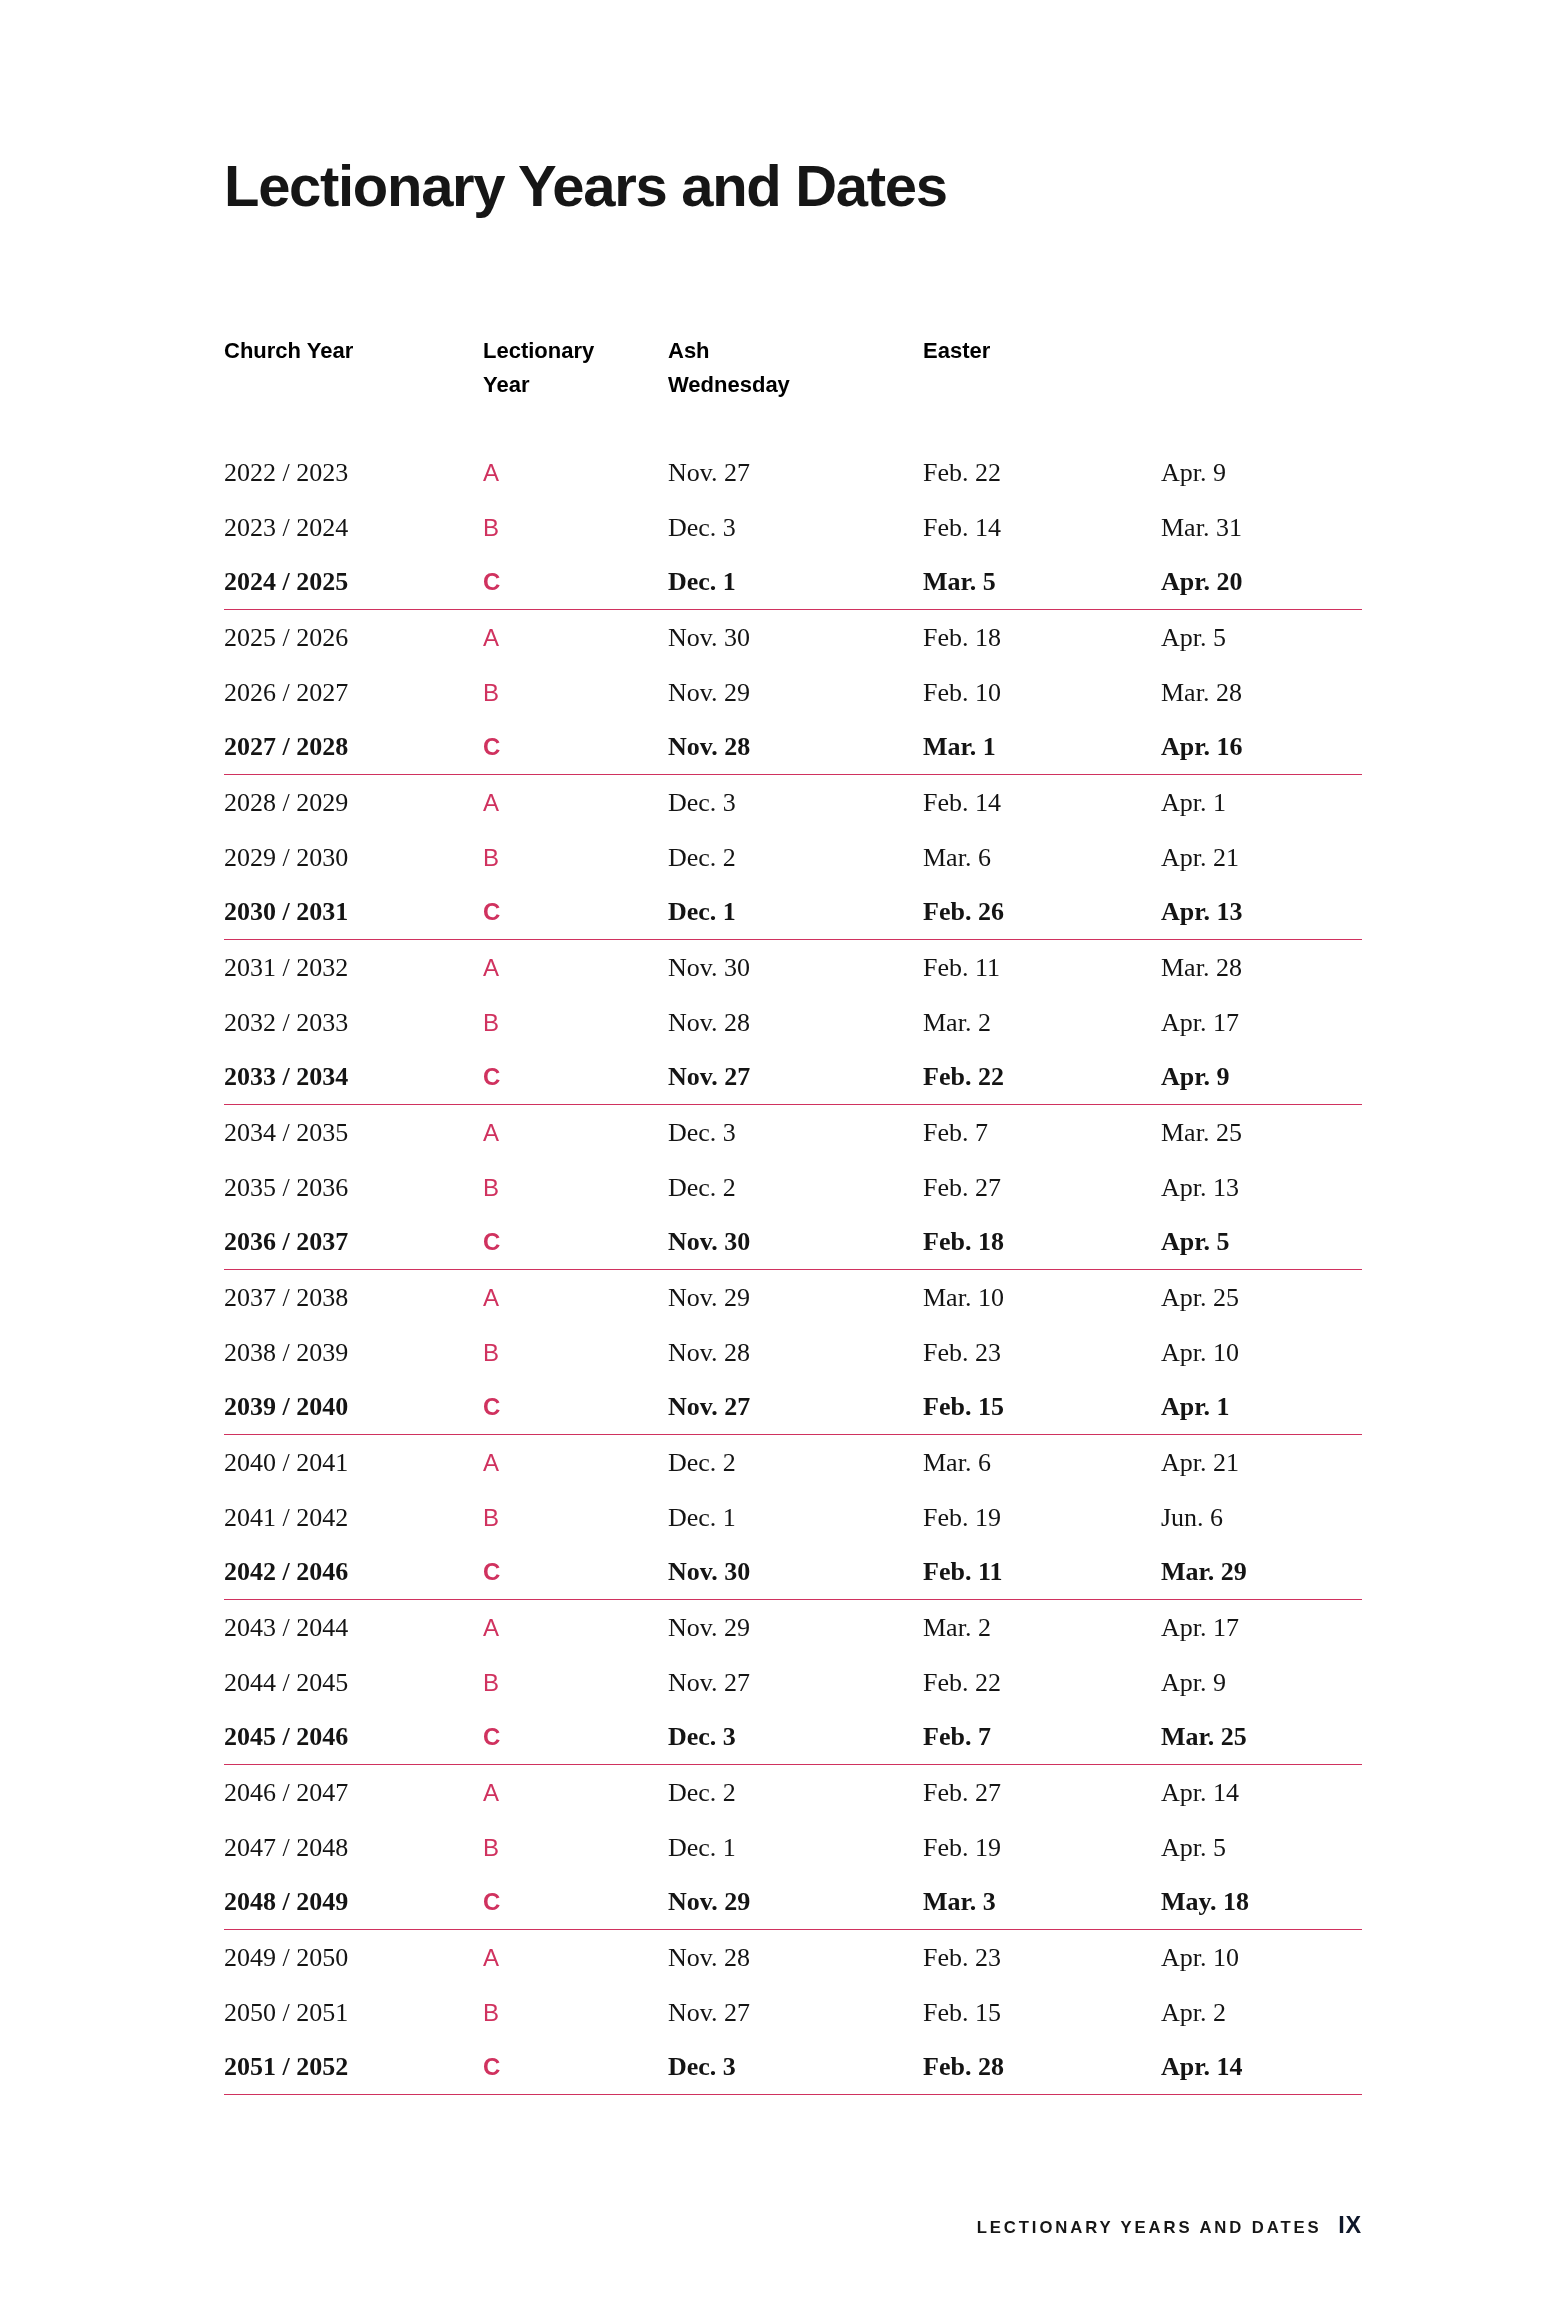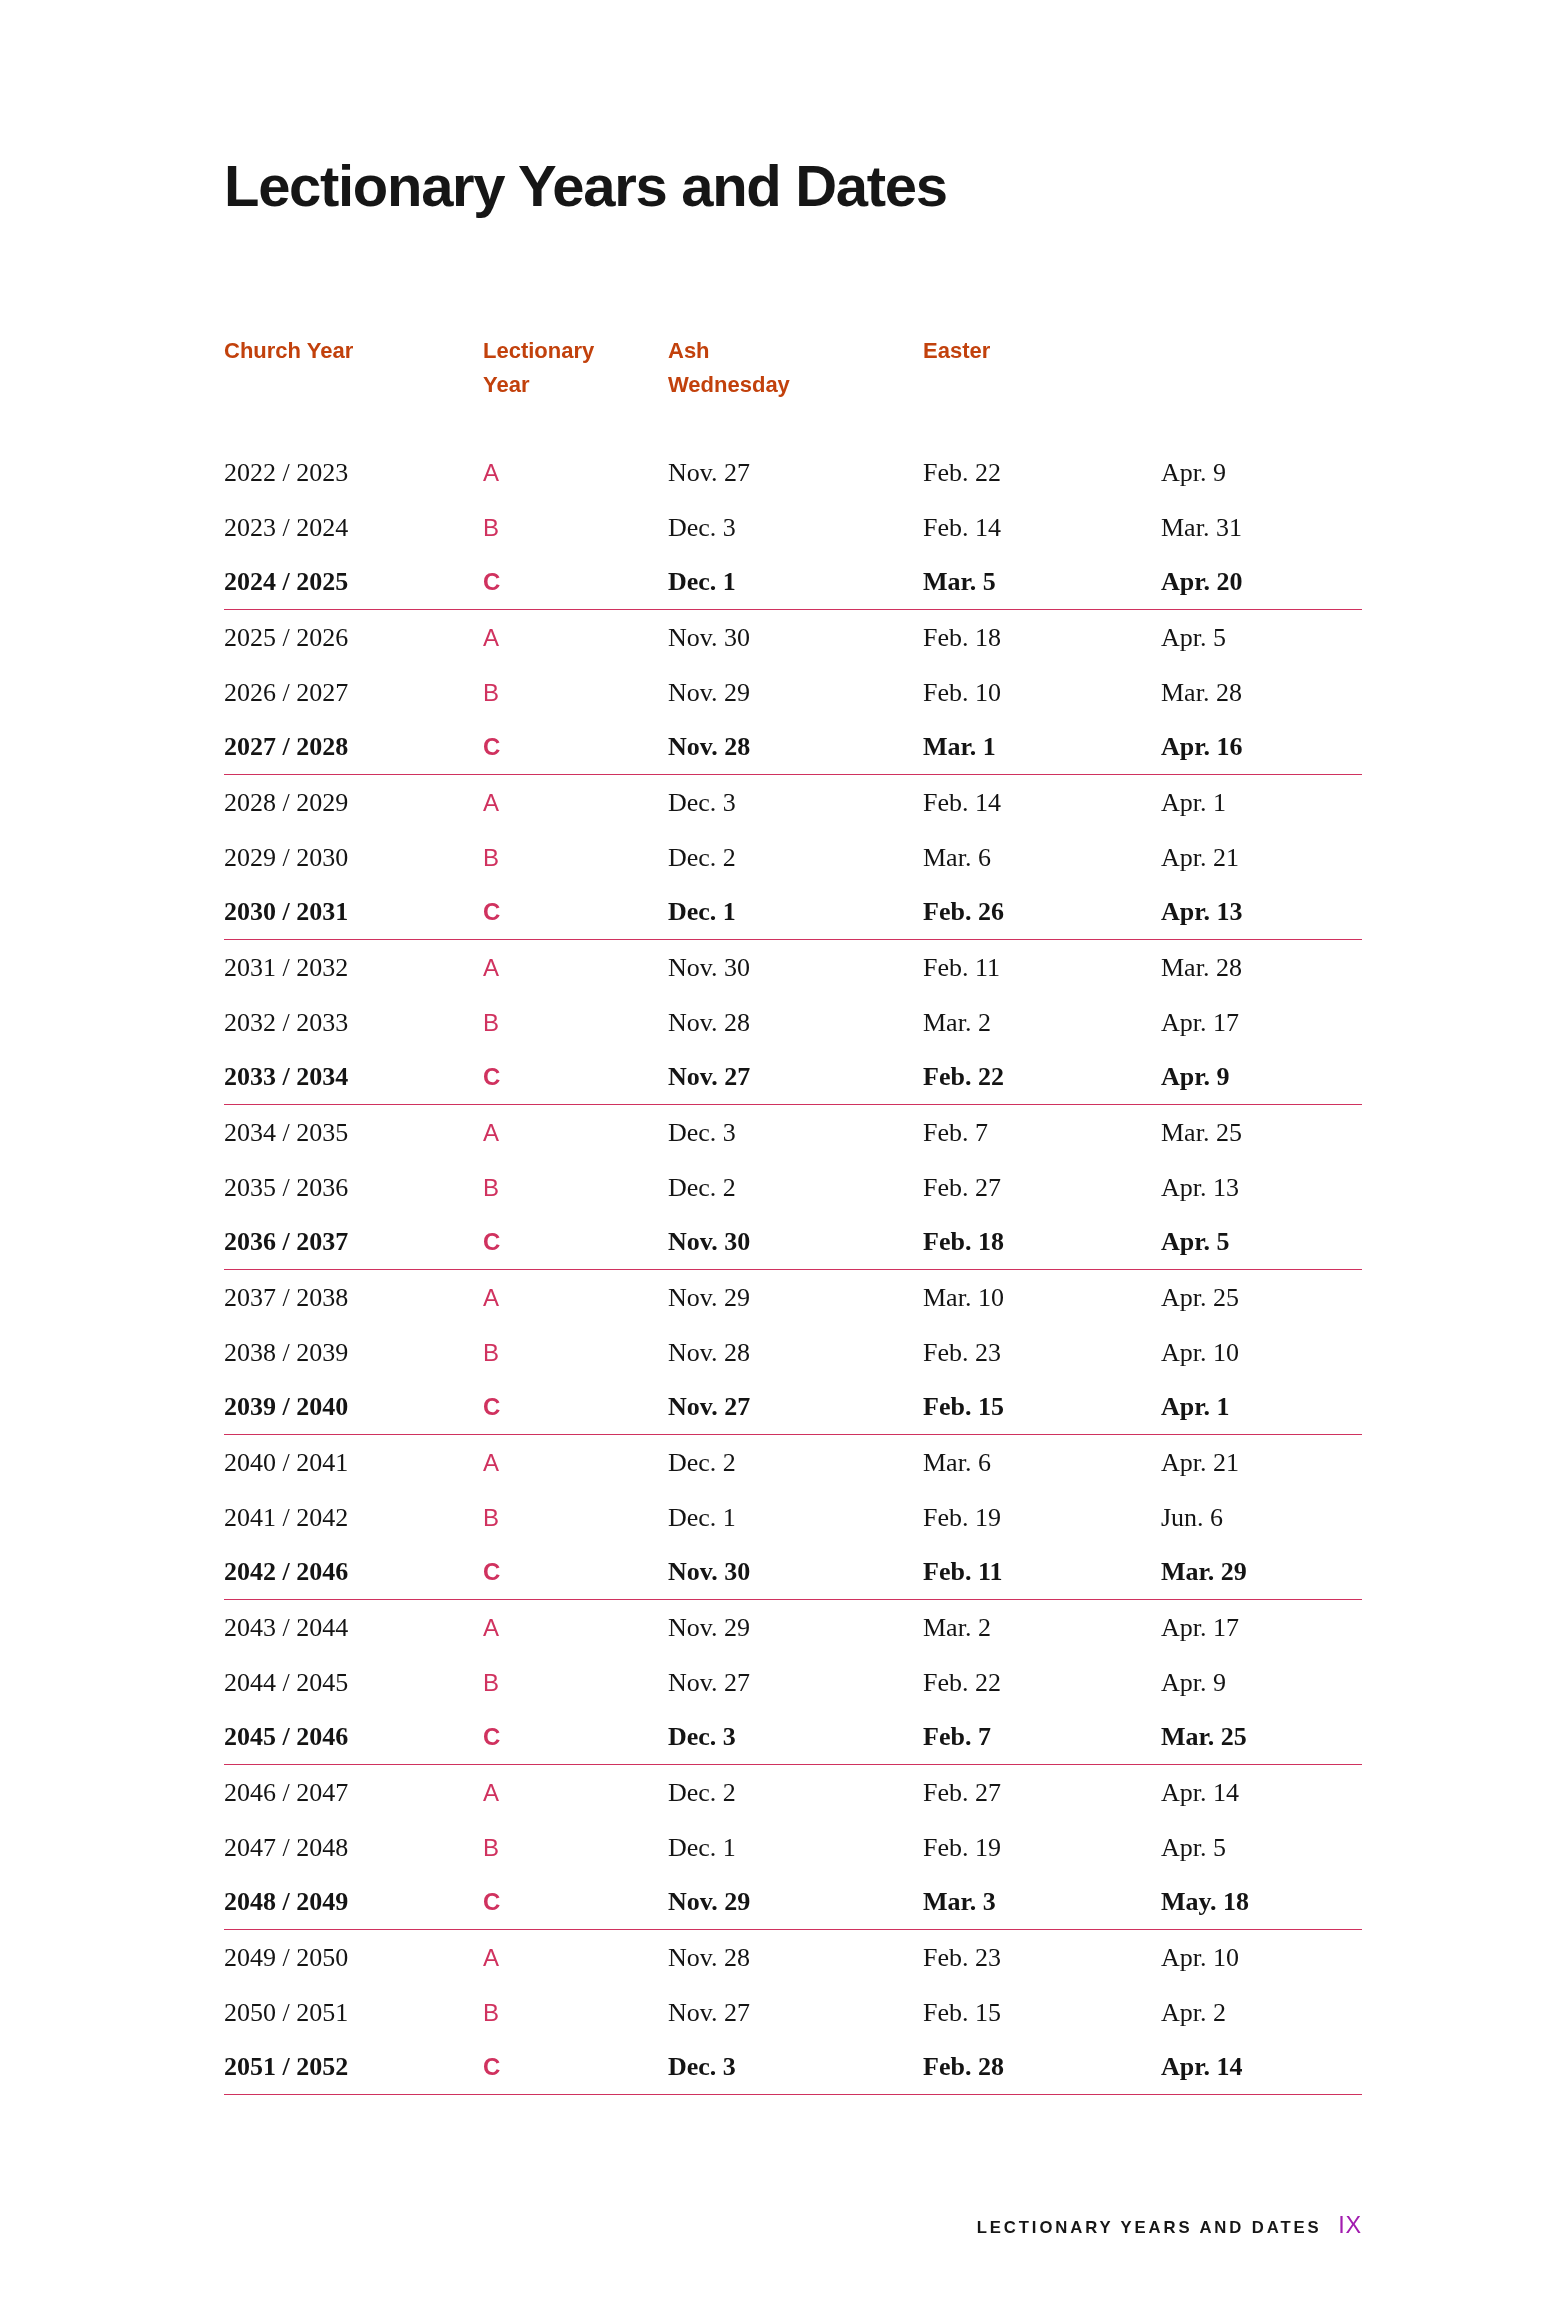--- a/index.html
+++ b/index.html
@@ -28,21 +28,21 @@
   .header-row {
     display: grid;
     grid-template-columns: 259px 185px 255px 238px 1fr;
     margin-top: 115px;
   }
   .hcell {
     font-size: 22px;
     font-weight: 700;
     line-height: 1.55;
     white-space: pre-line;
-    color: #c2410c;
+    color: #000000;
   }
 
   .rows { margin-top: 43px; }
 
   .row {
     display: grid;
     grid-template-columns: 259px 185px 255px 238px 1fr;
     height: 55px;
     align-items: center;
   }
@@ -68,23 +68,23 @@
     gap: 16.7px;
   }
   .footer-label {
     font-size: 16.7px;
     font-weight: 700;
     letter-spacing: 2.9px;
     color: #161616;
   }
   .footer-page {
     font-size: 23.4px;
-    font-weight: 400;
+    font-weight: 700;
     letter-spacing: 0.8px;
-    color: #a21caf;
+    color: #0f172a;
   }
 </style>
 </head>
 <body>
 
 <div class="page">
 
   <h1 class="title">Lectionary Years and Dates</h1>
 
   <div class="table">

